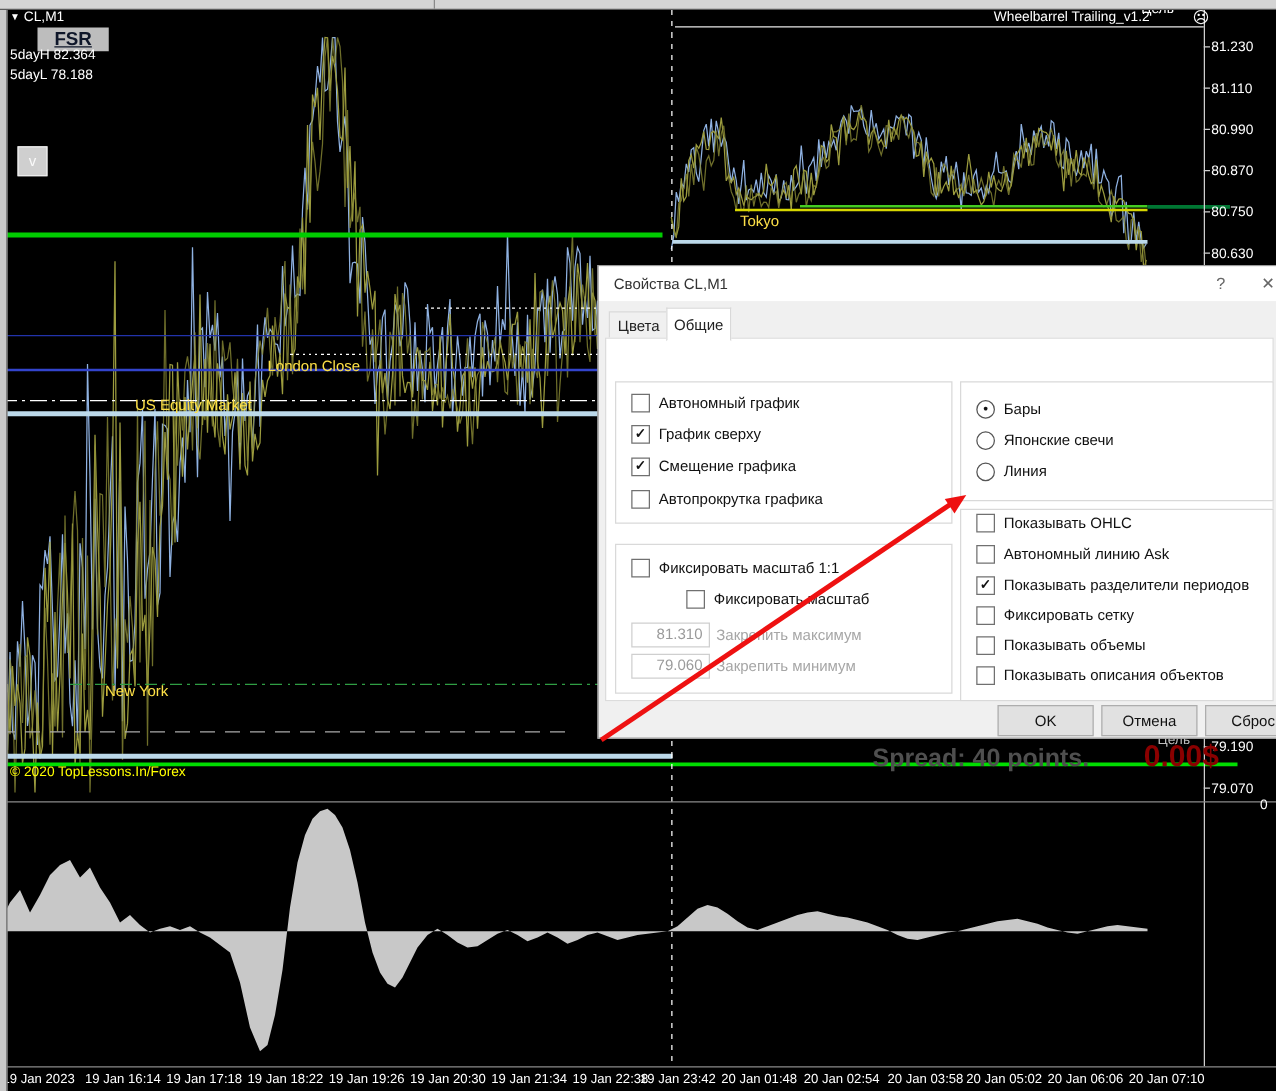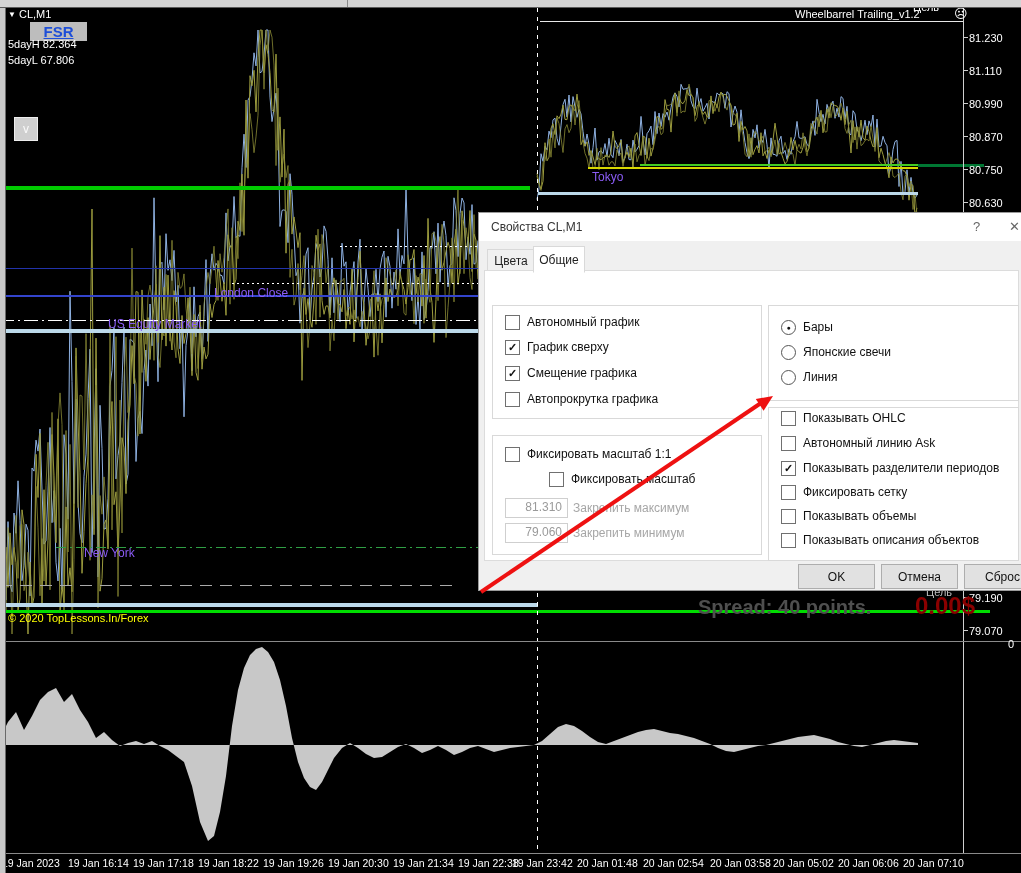--- a/index.html
+++ b/index.html
@@ -1,20 +1,20 @@
 <!DOCTYPE html>
 <html><head>
 <meta charset="utf-8">
 <style>
   html,body{margin:0;padding:0;}
   body{width:1021px;height:873px;position:relative;overflow:hidden;background:#000;
        font-family:"Liberation Sans",sans-serif;}
   .abs{position:absolute;}
   .wtxt{position:absolute;color:#fff;font-size:11px;white-space:nowrap;z-index:3;}
-  .slabel{position:absolute;color:#8b5cf6;font-size:12px;white-space:nowrap;z-index:3;}
+  .slabel{position:absolute;color:#fde047;font-size:12px;white-space:nowrap;z-index:3;}
   .hline{position:absolute;z-index:2;}
   .vline{position:absolute;z-index:2;}
   .tick{position:absolute;width:5px;height:1px;background:#cfcfcf;left:963px;z-index:3;}
   .pricelab{position:absolute;left:969px;color:#fff;font-size:11px;z-index:3;white-space:nowrap;}
   .timelab{position:absolute;top:857px;color:#fff;font-size:10.5px;z-index:3;white-space:nowrap;}
   
   .dlg{position:absolute;left:478px;top:212px;width:543px;height:377px;background:#f0f0f0;
        border:1px solid #9a9a9a;z-index:10;overflow:hidden;}
   .dlg-title{position:absolute;left:0;top:0;width:100%;height:28px;background:#fff;}
   .dlg-title-text{position:absolute;left:12px;top:7px;font-size:12px;color:#333;}
@@ -71,23 +71,23 @@
 <div class="hline" style="left:0;top:585px;width:460px;height:1px;background:repeating-linear-gradient(to right,#aaa 0 12px,transparent 12px 20px);"></div>
 <div class="hline" style="left:0;top:603px;width:538px;height:4px;background:#bcd9ea;"></div>
 <div class="hline" style="left:0;top:610px;width:990px;height:3px;background:#00dd00;"></div>
 
 <div class="vline" style="left:537px;top:8px;width:1px;height:845px;background:repeating-linear-gradient(to bottom,#fff 0 4px,transparent 4px 9px);"></div>
 <div class="vline" style="left:963px;top:8px;width:1px;height:845px;background:#cfcfcf;z-index:3;"></div>
 <div class="hline" style="left:0;top:641px;width:1021px;height:1px;background:#8a8a8a;z-index:3;"></div>
 <div class="hline" style="left:0;top:853px;width:1021px;height:1px;background:#8a8a8a;z-index:3;"></div>
 
 <span class="wtxt" style="left:8px;top:8px;"><span style="font-size:8px;vertical-align:1px;">▼</span> <span>CL,M1</span></span>
-<div class="abs" style="left:30px;top:22px;width:57px;height:19px;background:#bdbdbd;color:#1d4ed8;font-weight:bold;font-size:15px;text-align:center;line-height:19px;z-index:3;text-decoration:underline;">FSR</div>
+<div class="abs" style="left:30px;top:22px;width:57px;height:19px;background:#bdbdbd;color:#0f172a;font-weight:bold;font-size:15px;text-align:center;line-height:19px;z-index:3;text-decoration:underline;">FSR</div>
 <span class="wtxt" style="left:8px;top:38px;">5dayH 82.364</span>
-<span class="wtxt" style="left:8px;top:54px;">5dayL 67.806</span>
+<span class="wtxt" style="left:8px;top:54px;">5dayL 78.188</span>
 <div class="abs" style="left:14px;top:117px;width:22px;height:22px;background:#cfcfcf;border:1px solid #ededed;color:#fafafa;font-size:12px;text-align:center;line-height:22px;z-index:3;">v</div>
 
 <span class="wtxt" style="left:913px;top:1px;">Цель</span>
 <span class="wtxt" style="left:795px;top:8px;">Wheelbarrel Trailing_v1.2</span>
 <span class="wtxt" style="left:954px;top:6px;font-size:13px;">☹</span>
 
 <span class="slabel" style="left:214px;top:286px;">London Close</span>
 <span class="slabel" style="left:108px;top:317px;">US Equity Market</span>
 <span class="slabel" style="left:42px;top:546px;padding-left:42px;">New York</span>
 <span class="slabel" style="left:592px;top:170px;">Tokyo</span>

